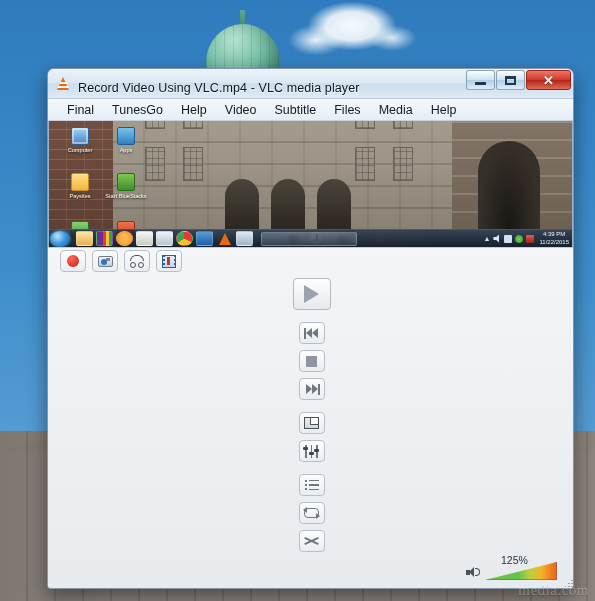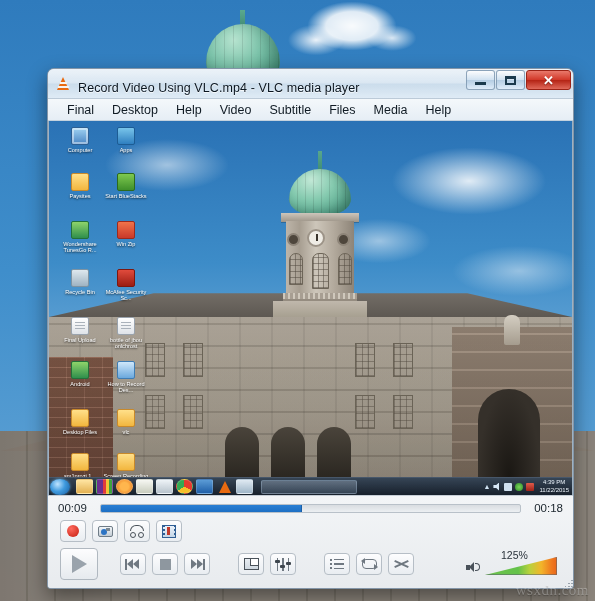--- a/index.html
+++ b/index.html
@@ -389,20 +389,21 @@
     background: linear-gradient(#e9f1f9, #c4d6e8); position: relative; }
   .ic-frame::before, .ic-frame::after { content: ""; position: absolute; top: -0.5px; bottom: -0.5px; width: 2px;
     background: repeating-linear-gradient(#2f5e94 0 2px, transparent 2px 4px); }
   .ic-frame::before { left: -0.5px; }
   .ic-frame::after { right: -0.5px; }
   .ic-frame .arrow { position: absolute; left: 4px; top: 1px; width: 3px; height: 8px; background: #c0392b; }
 
   #buttons-main {
     display: flex; align-items: center; gap: 6px;
     padding: 3px 10px 8px 12px;
+    flex-direction: column;
   }
   #play-button {
     width: 38px; height: 32px; border: 1px solid #b0b8c0; border-radius: 4px;
     background: linear-gradient(#fdfdfe, #e6eaee);
     display: flex; align-items: center; justify-content: center;
   }
   .tri-play { width: 0; height: 0; border-left: 15px solid #9aa3ac;
     border-top: 9px solid transparent; border-bottom: 9px solid transparent; }
   .gap-a { width: 10px; }
   .gap-b { width: 16px; }
@@ -524,21 +525,21 @@
         <span class="max-sq"></span>
       </div>
       <div class="winbtn close">
         <span class="glyph">✕</span>
       </div>
     </div>
   </div>
 
   <div id="menubar">
     <div class="menu-item">Final</div>
-    <div class="menu-item">Desktop</div>
+    <div class="menu-item">TunesGo</div>
     <div class="menu-item">Help</div>
     <div class="menu-item">Video</div>
     <div class="menu-item">Subtitle</div>
     <div class="menu-item">Files</div>
     <div class="menu-item">Media</div>
     <div class="menu-item">Help</div>
   </div>
 
   <div id="video-area">
     <div id="rec-desktop">
@@ -672,27 +673,20 @@
           <div>4:39 PM</div>
           <div>11/22/2015</div>
         </div>
       </div>
 
     </div>
   </div>
 
   <div id="controls">
 
-    <div id="seek-row">
-      <div class="time-label">00:09</div>
-      <div id="seek-track">
-        <div id="seek-fill" style="width: 48%; background: linear-gradient(rgb(42, 127, 212), rgb(29, 111, 196));"></div>
-      </div>
-      <div class="time-label" style="text-align:right">00:18</div>
-    </div>
 
     <div id="buttons-advanced">
       <div class="ctl sm">
         <span class="ic-record"></span>
       </div>
       <div class="ctl sm">
         <span class="ic-snapshot"></span>
       </div>
       <div class="ctl sm">
         <span class="ic-ab">
@@ -776,13 +770,13 @@
           <div id="vol-tri"></div>
           <div id="vol-tri-outline"></div>
         </div>
       </div>
     </div>
 
     <div id="resize-grip"></div>
   </div>
 </div>
 
-<div id="watermark">wsxdn.com</div>
+<div id="watermark">media.com</div>
 
 </body></html>

